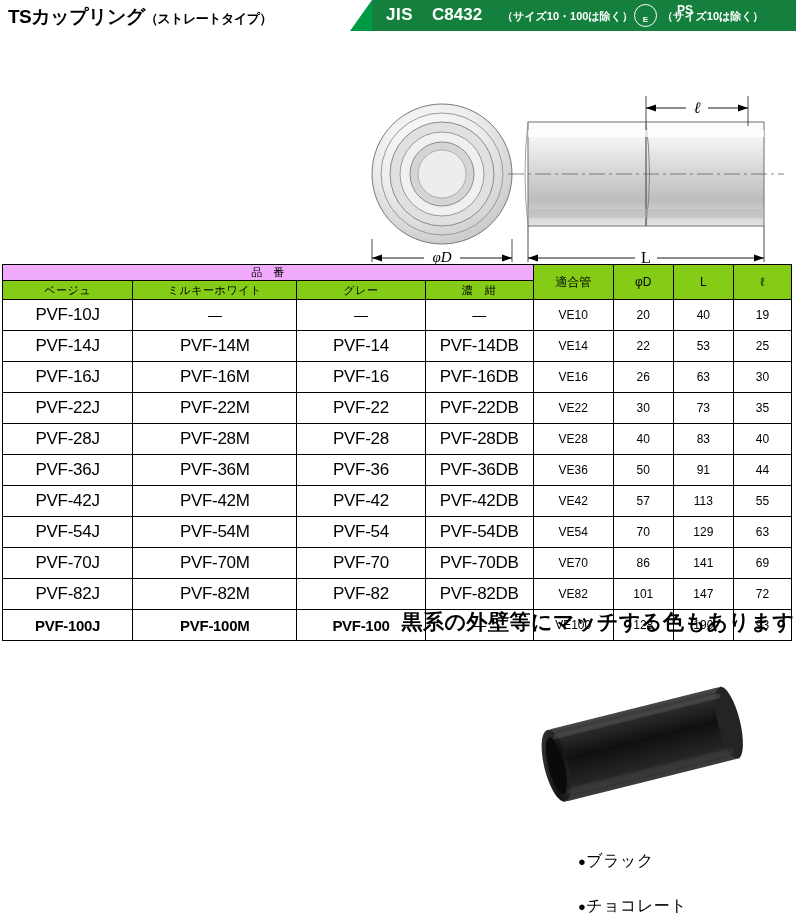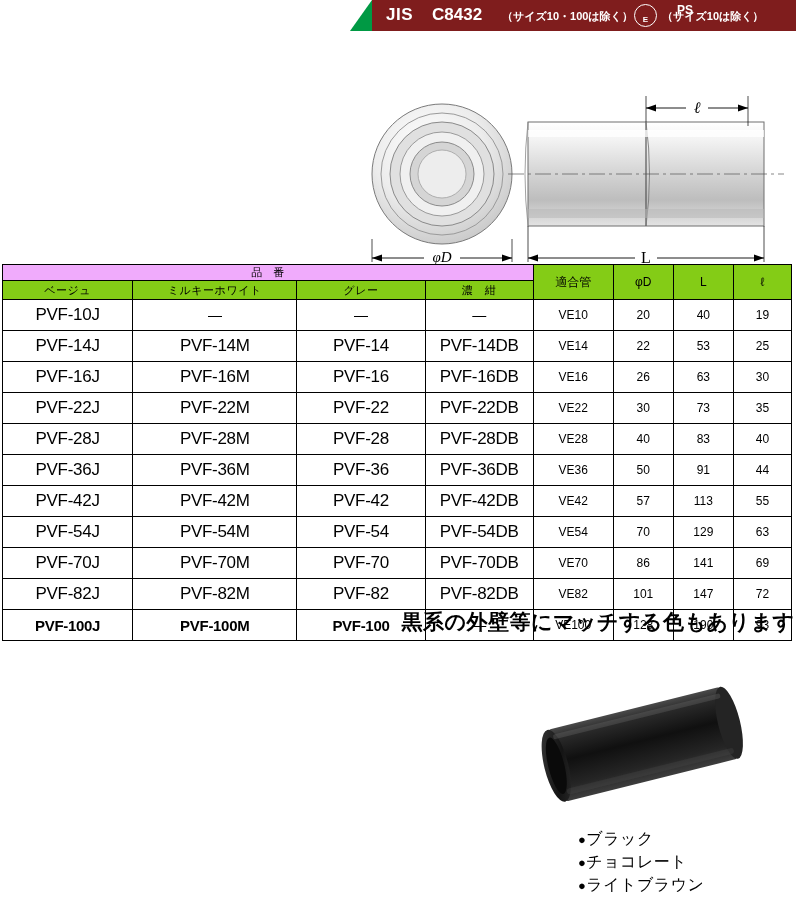--- a/index.html
+++ b/index.html
@@ -35,21 +35,21 @@
   .header-title .sub {
     font-size: 13px;
     font-weight: bold;
   }
   .header-green {
     position: absolute;
     left: 372px;
     top: 0;
     width: 424px;
     height: 31px;
-    background: #7f1d1d;
+    background: #15803d;
     color: #fff;
   }
   .header-green .arrow {
     position: absolute;
     left: -22px;
     top: 0;
     width: 0; height: 0;
     border-top: 31px solid transparent;
     border-right: 22px solid #009944;
   }
@@ -199,29 +199,33 @@
   .color-list {
     position: absolute;
     top: 828px;
     left: 578px;
     font-size: 16px;
     line-height: 22px;
     letter-spacing: 0.5px;
   }
   .color-list div {
     white-space: nowrap;
+    margin-top: 22px;
   }
   .bullet {
     font-size: 13px;
   }
 </style>
 </head>
 <body>
 
 <div class="header">
+  <div class="header-title">
+    <span>TSカップリング</span><span class="sub">（ストレートタイプ）</span>
+  </div>
   <div class="header-green">
     <div class="arrow"></div>
     <span class="jis">JIS</span>
     <span class="jiscode">C8432</span>
     <span class="jisnote">（サイズ10・100は除く）</span>
     <span class="pse-badge">
       <span class="l1">PS</span>
       <span class="l2">E</span>
     </span>
     <span class="psenote">（サイズ10は除く）</span>

